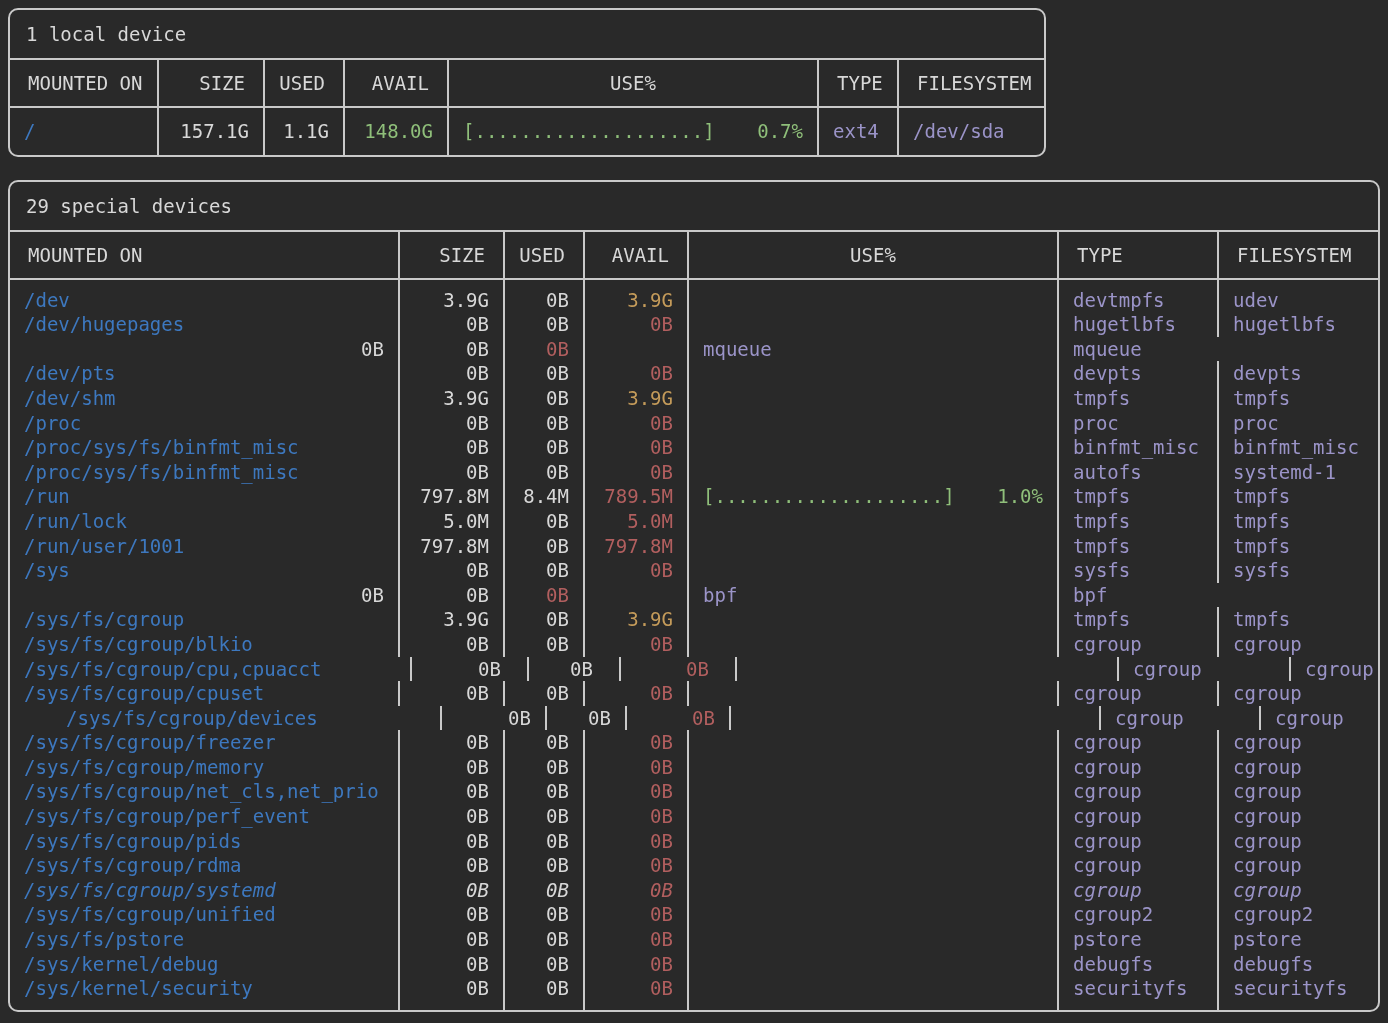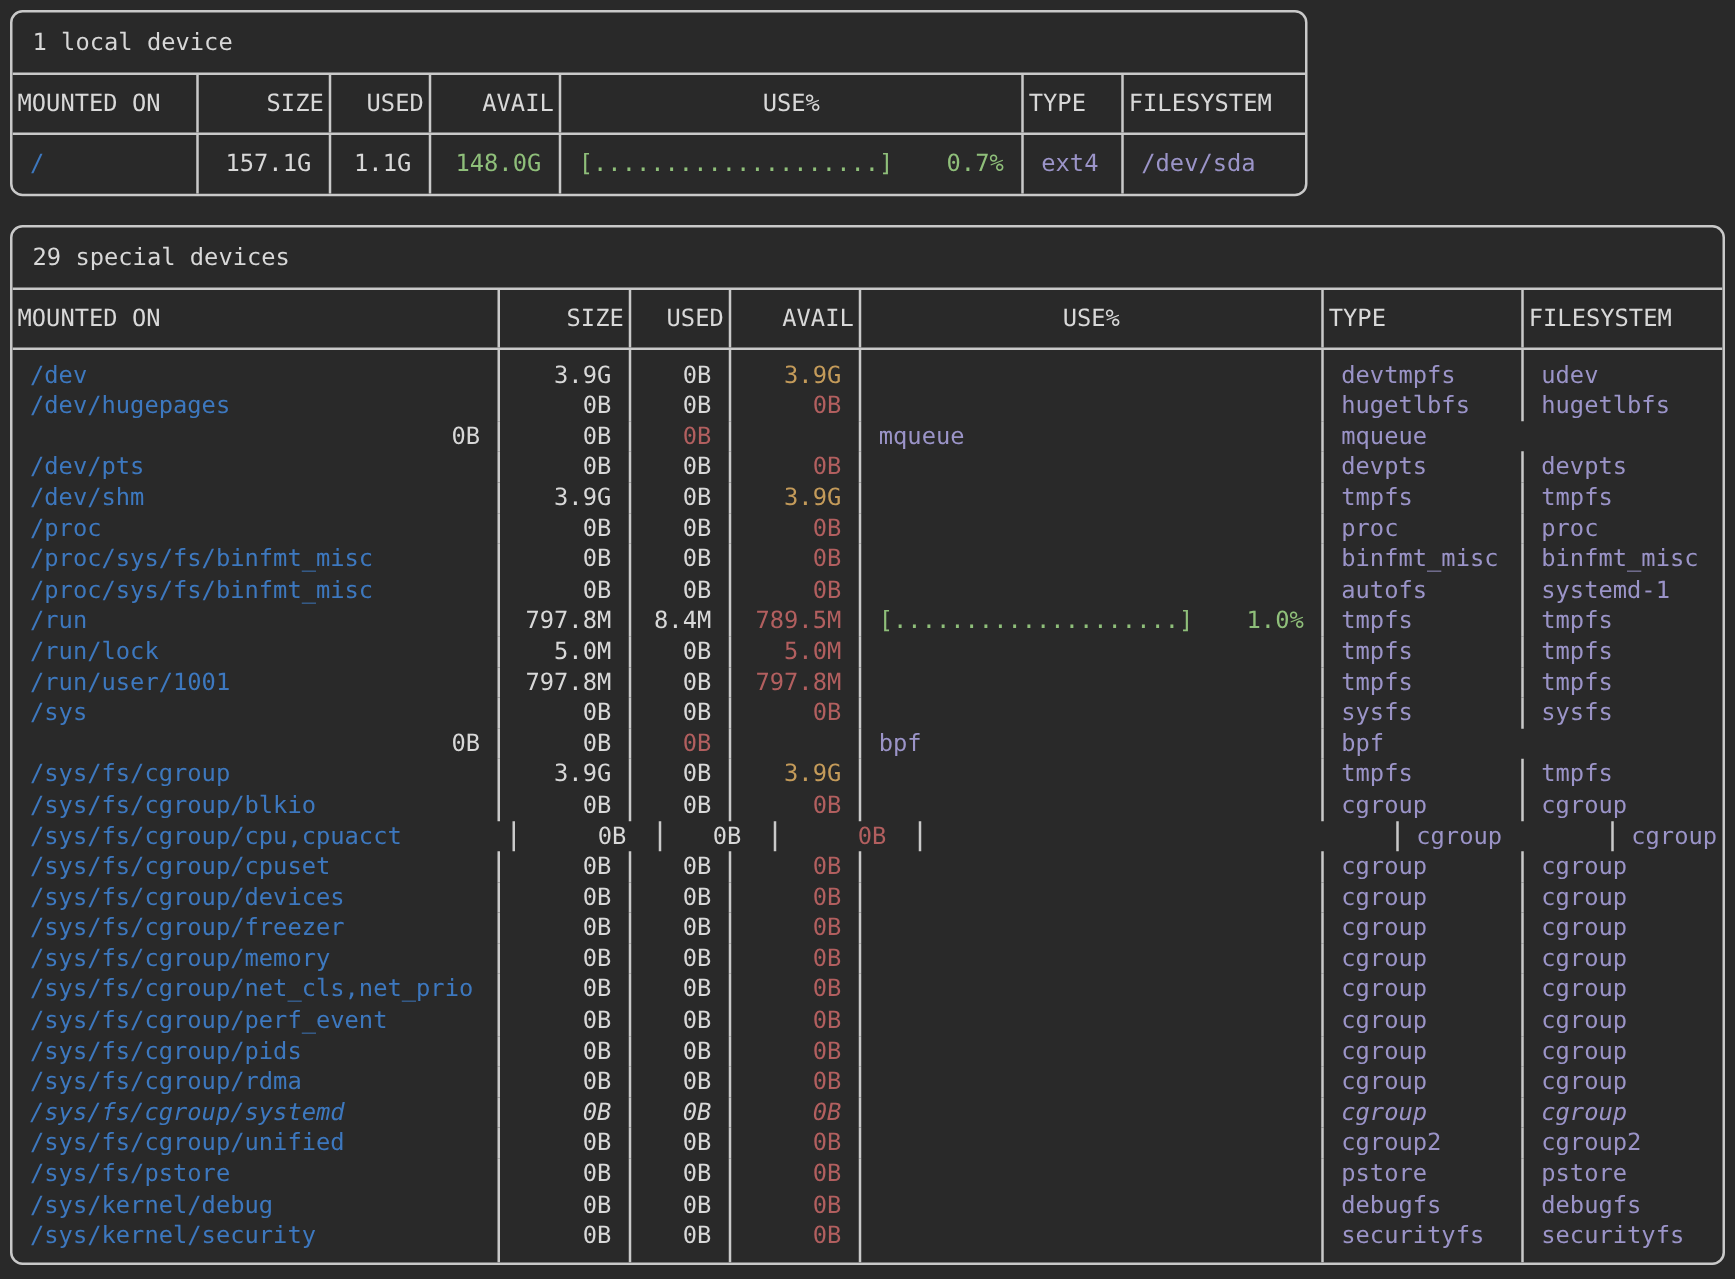--- a/index.html
+++ b/index.html
@@ -40,21 +40,21 @@
     color:var(--fg);
     white-space:pre;
   }
   .tbl-header{
     display:grid;
     border-bottom:2px solid var(--border);
   }
   .hcell{
     height:46px;
     display:flex; align-items:center;
-    padding:0 4px;
+    padding:0 18px;
     white-space:pre;
     color:var(--fg);
   }
   .hcell.right{ justify-content:flex-end; }
   .hcell.use{ justify-content:center; }
   .hcell + .hcell{ border-left:2px solid var(--border); }
 
   .tbl-body .row{ display:grid; }
   .cell{
     line-height:24.6px;
@@ -268,21 +268,21 @@
         </div>
         <div class="row" style="grid-template-columns: 388px 105px 80px 104px 370px 160px 161px;">
           <div class="cell mount">/sys/fs/cgroup/cpuset</div>
           <div class="cell plain right">0B</div>
           <div class="cell plain right">0B</div>
           <div class="cell right avail-red">0B</div>
           <div class="cell use"></div>
           <div class="cell purple">cgroup</div>
           <div class="cell purple">cgroup</div>
         </div>
-        <div class="row" style="grid-template-columns: 388px 105px 80px 104px 370px 160px 161px;">
+        <div class="row" style="grid-template-columns: 388px 105px 80px 104px 370px 160px 161px; padding-left: 42px;">
           <div class="cell mount">/sys/fs/cgroup/devices</div>
           <div class="cell plain right">0B</div>
           <div class="cell plain right">0B</div>
           <div class="cell right avail-red">0B</div>
           <div class="cell use"></div>
           <div class="cell purple">cgroup</div>
           <div class="cell purple">cgroup</div>
         </div>
         <div class="row" style="grid-template-columns: 388px 105px 80px 104px 370px 160px 161px;">
           <div class="cell mount">/sys/fs/cgroup/freezer</div>

